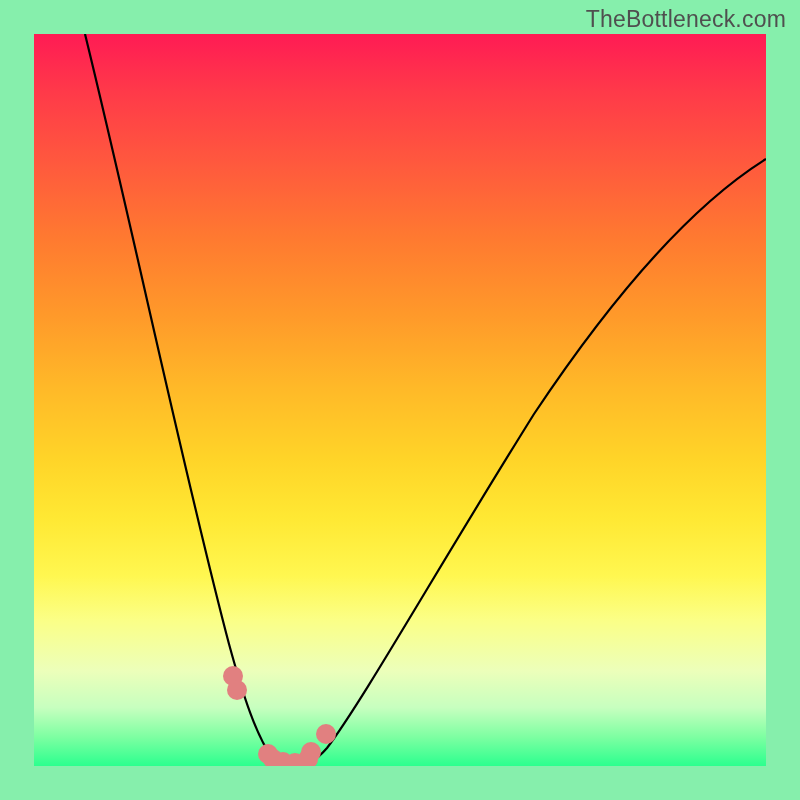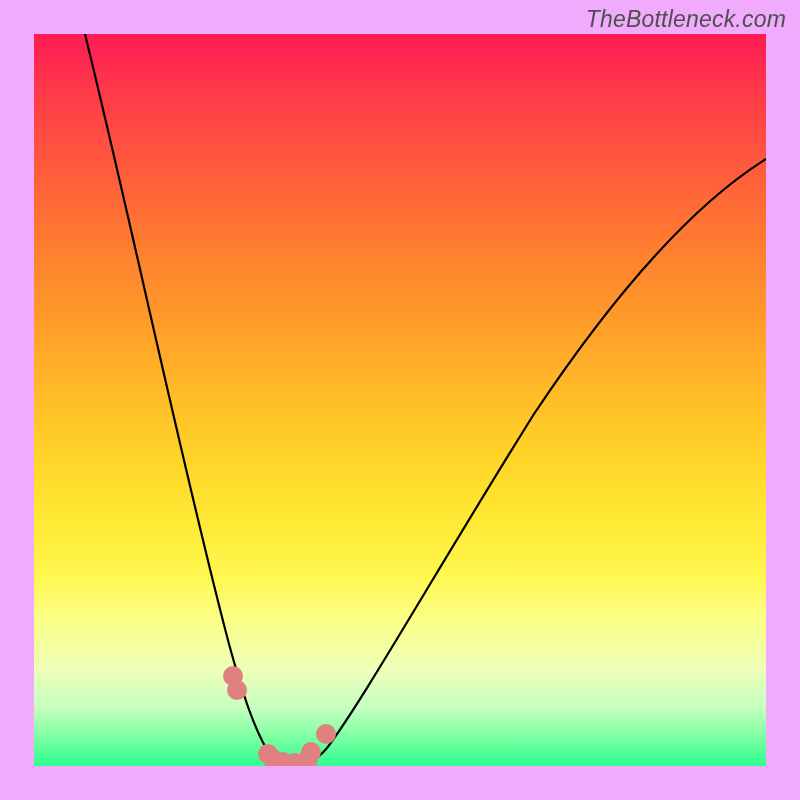--- a/index.html
+++ b/index.html
@@ -6,22 +6,21 @@
   body {
     width: 800px;
     height: 800px;
     background: #000;
     position: relative;
     font-family: Arial, Helvetica, sans-serif;
   }
   .outer {
     position: absolute;
     inset: 0;
-    background: #f0abfc;
-    font-style: italic;
+    background: #86efac;
   }
   .watermark {
     position: absolute;
     top: 6px;
     right: 14px;
     color: #4f4f4f;
     font-size: 23px;
     font-weight: 400;
     letter-spacing: 0.2px;
     z-index: 5;

